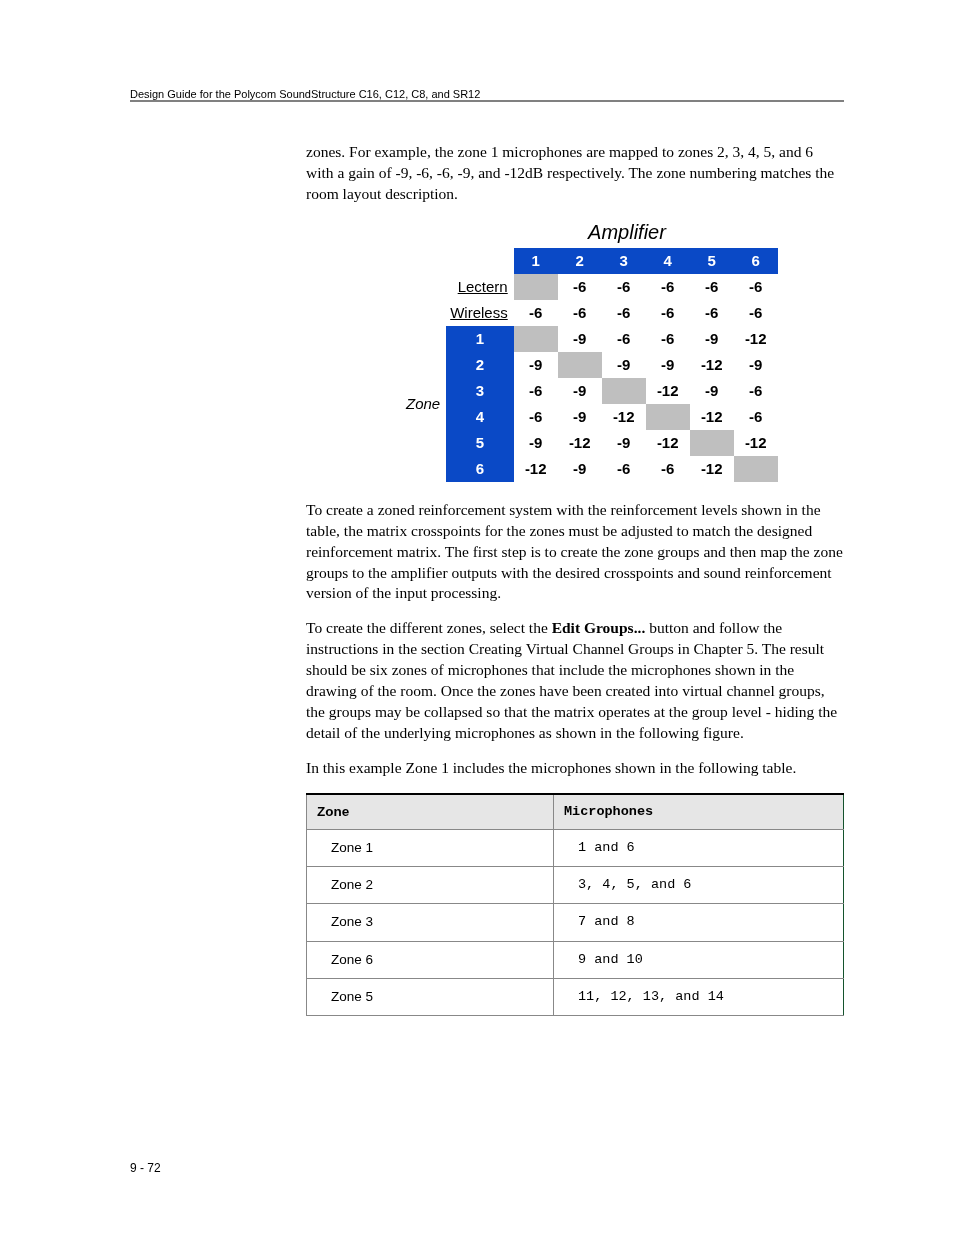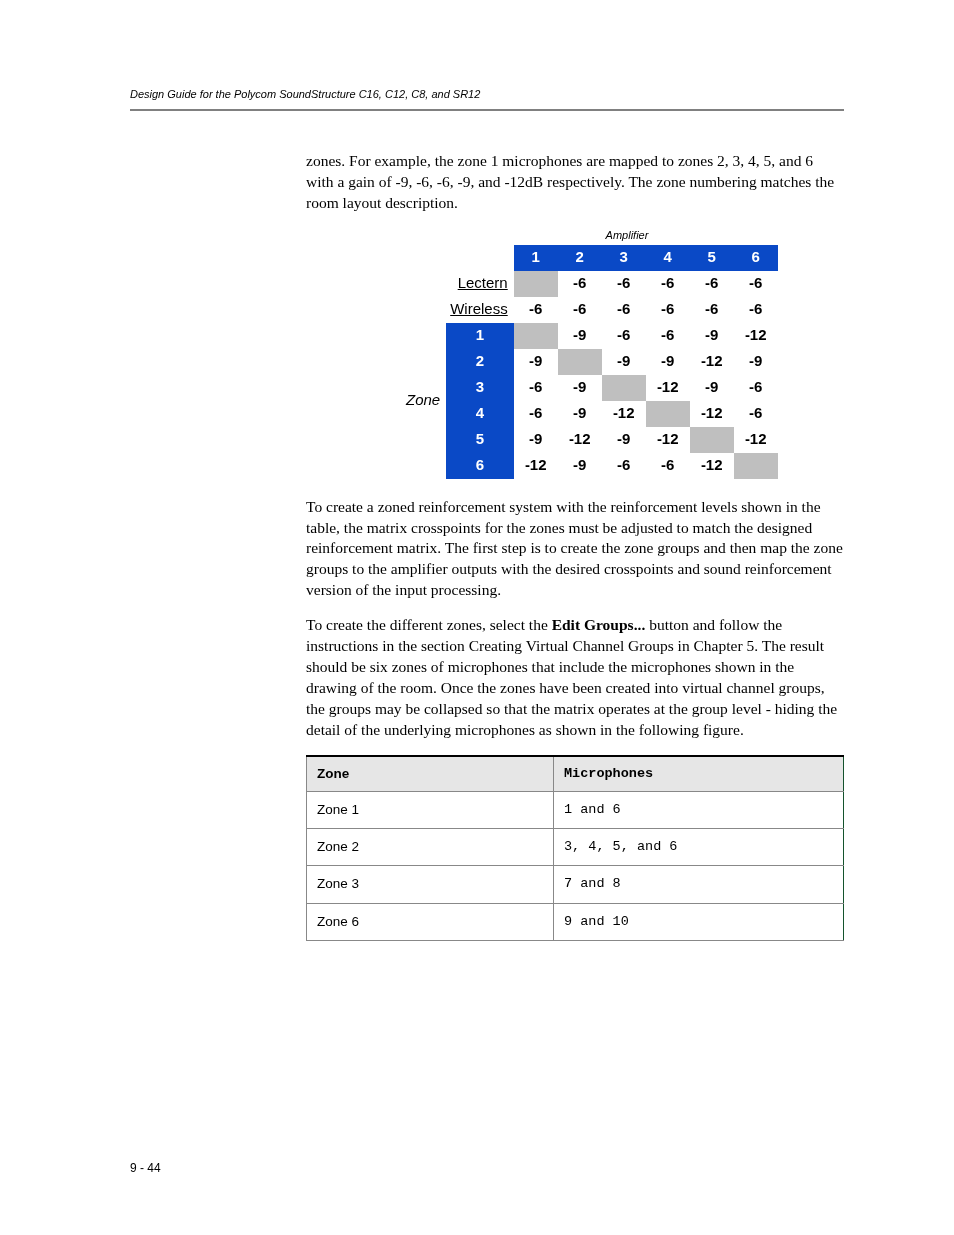--- a/index.html
+++ b/index.html
@@ -15,22 +15,21 @@
     width: 954px;
     min-height: 1235px;
     padding: 88px 110px 40px 130px;
     position: relative;
   }
   .running-head {
     font-family: "Verdana","Helvetica",Arial,sans-serif;
     font-size: 11px;
     font-weight: 400;
     color: #000;
-    margin-bottom: 9px;
-    font-style: italic;
+    margin-bottom: 0;
   }
   .head-rule {
     border: none;
     border-top: 2px solid #808080;
     margin: 0 0 40px 0;
   }
   .body-col {
     margin-left: 176px;   
     font-size: 15.5px;
     line-height: 1.35;
@@ -41,21 +40,21 @@
   .bold { font-weight: 700; }
 
   
   .rf-wrap {
     margin: 4px 0 18px 96px;
     font-family: Arial, Helvetica, sans-serif;
   }
   .rf-title {
     text-align: center;
     font-style: italic;
-    font-size: 11px;
+    font-size: 20px;
     margin: 0 0 2px 90px;
     width: 270px;
   }
   .rf {
     border-collapse: collapse;
   }
   .rf td, .rf th {
     width: 44px;
     height: 26px;
     text-align: center;
@@ -97,21 +96,21 @@
   }
   .zone-tbl th {
     background: #e6e6e6;
     text-align: left;
     font-weight: 700;
     padding: 8px 10px;
     border-top: 2px solid #000;
     border-bottom: 1px solid #888;
   }
   .zone-tbl td {
-    padding: 9px 10px;
+    padding: 9px 24px;
     border-bottom: 1px solid #888;
   }
   .zone-tbl th:first-child, .zone-tbl td:first-child {
     border-left: 1px solid #888;
     border-right: 1px solid #888;
     width: 46%;
   }
   .zone-tbl th:last-child, .zone-tbl td:last-child {
     border-right: 1px solid #14532d;
     font-family: Liberation Mono, monospace;
@@ -233,20 +232,21 @@
       </tbody>
         </table>
     </div>
 
     <p>To create a zoned reinforcement system with the reinforcement levels shown in the table, the matrix crosspoints for the zones must be adjusted to match the designed reinforcement matrix. The first step is to create the zone groups and then map the zone groups to the amplifier outputs with the desired crosspoints and sound reinforcement version of the input processing.</p>
 
     <p>
       <span>To create the different zones, select the </span><span class="bold">Edit Groups...</span><span> button and follow the instructions in the section Creating Virtual Channel Groups in Chapter 5. The result should be six zones of microphones that include the microphones shown in the drawing of the room. Once the zones have been created into virtual channel groups, the groups may be collapsed so that the matrix operates at the group level - hiding the detail of the underlying microphones as shown in the following figure.</span>
     </p>
 
+    <p>In this example Zone 1 includes the microphones shown in the following table.</p>
 
     <table class="zone-tbl">
       <tbody>
           <tr>
         <th>Zone</th>
         <th>Microphones</th>
       </tr>
       <tr>
         <td>Zone 1</td>
         <td>1 and 6</td>
@@ -256,19 +256,23 @@
         <td>3, 4, 5, and 6</td>
       </tr>
       <tr>
         <td>Zone 3</td>
         <td>7 and 8</td>
       </tr>
       <tr>
         <td>Zone 6</td>
         <td>9 and 10</td>
       </tr>
+      <tr>
+        <td>Zone 5</td>
+        <td>11, 12, 13, and 14</td>
+      </tr>
     </tbody>
       </table>
 
   </div>
 
-  <div class="page-num">9 - 44</div>
+  <div class="page-num">9 - 72</div>
 </div>
 
 </body></html>

